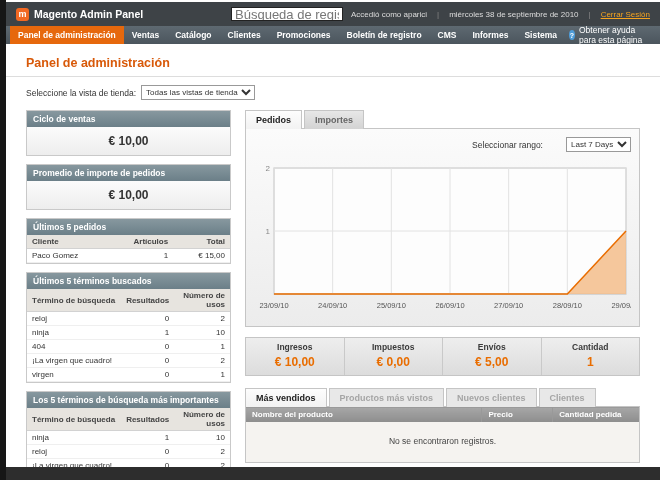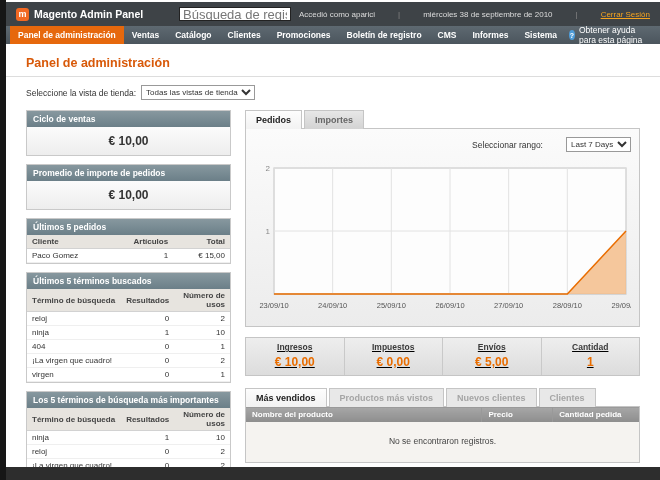--- a/index.html
+++ b/index.html
@@ -7,21 +7,21 @@
   body{font-family:"Liberation Sans",sans-serif;background:#fff;overflow:hidden;}
   .screen{position:relative;width:660px;height:480px;}
   .edge{position:absolute;left:0;top:0;width:6px;height:480px;background:#161616;}
   .page{position:absolute;left:6px;top:0;width:654px;height:480px;display:flex;flex-direction:column;background:#fff;border-top:2px solid #fff;}
 
   header.topbar{height:24px;background:#3e4347;display:flex;align-items:center;padding:0 10px;gap:8px;flex-shrink:0;}
   .logo{width:13px;height:13px;background:#f26822;border-radius:3px;color:#fff;font-weight:bold;font-size:9px;display:inline-flex;align-items:center;justify-content:center;}
   .brand{display:flex;align-items:center;gap:5px;color:#fff;font-weight:bold;font-size:10.5px;white-space:nowrap;}
   .spacer{flex:1;}
   .global-search{width:112px;height:14px;font-size:13px;border:1px solid #222;padding:0 3px;color:#777;background:#fff;}
-  .hdr-right{display:flex;align-items:center;gap:23px;font-size:8px;color:#ddd;white-space:nowrap;}
+  .hdr-right{display:flex;align-items:center;gap:10px;font-size:8px;color:#ddd;white-space:nowrap;}
   .hdr-right .sep{color:#888;}
   .logout{color:#f6a41f;text-decoration:underline;cursor:pointer;}
 
   nav.mainnav{height:18px;background:linear-gradient(#5e6971,#4b555d);display:flex;align-items:stretch;padding:0 4px;flex-shrink:0;}
   .nav-item{display:flex;align-items:center;padding:0 8px;font-size:8.5px;font-weight:bold;color:#fff;text-decoration:none;cursor:pointer;white-space:nowrap;}
   .nav-item.active{background:#e6680d;}
   .help{display:flex;align-items:center;gap:4px;font-size:8.5px;color:#fff;cursor:pointer;padding:0 4px;}
   .help-icon{width:10px;height:10px;border-radius:50%;background:#4f9cd8;color:#fff;font-size:7px;font-weight:bold;display:inline-flex;align-items:center;justify-content:center;}
 
   main{flex:1;padding:8px 20px 0;background:#fff;overflow:hidden;}
@@ -46,21 +46,21 @@
 
   .tabs{display:flex;gap:2px;position:relative;z-index:2;}
   .tab{font-size:9px;font-weight:bold;padding:4px 10px;border:1px solid #c5c5c5;border-bottom:none;background:linear-gradient(#e7e7e7,#d3d3d3);color:#666;cursor:pointer;white-space:nowrap;}
   .tab.active{background:linear-gradient(#fdfdfd,#f2f2f2);color:#222;}
   .tab.disabled{background:#e8e8e8;color:#a5a5a5;}
 
   .dash-panel{border:1px solid #c5c5c5;background:linear-gradient(#fbfbfb,#ececec);padding:8px;margin-top:-1px;}
   .range-row{display:flex;justify-content:flex-end;align-items:center;gap:23px;font-size:8.5px;color:#333;margin-bottom:6px;}
   .chart{width:100%;height:160px;display:block;}
 
-  .stats{display:flex;border:1px solid #c5c5c5;background:linear-gradient(#eee,#dcdcdc);margin-top:10px;text-decoration:underline;}
+  .stats{display:flex;border:1px solid #c5c5c5;background:linear-gradient(#eee,#dcdcdc);margin-top:10px;}
   .stat{flex:1;text-align:center;padding:4px 0 5px;border-left:1px solid #c9c9c9;}
   .stat:first-child{border-left:none;}
   .stat .lbl{display:block;font-size:8.5px;font-weight:bold;color:#3a3a3a;}
   .stat .val{font-size:12px;font-weight:bold;color:#e96d00;}
 
   .btabs{margin-top:12px;}
   table.grid{width:100%;border-collapse:collapse;border:1px solid #c5c5c5;margin-top:-1px;}
   table.grid th{background:linear-gradient(#a7a7a7,#8d8d8d);color:#fff;font-size:8px;font-weight:bold;text-align:left;padding:3px 6px;border-right:1px solid #999;}
   table.grid th:last-child{border-right:none;}
   table.grid th:nth-child(1){width:60%;}

